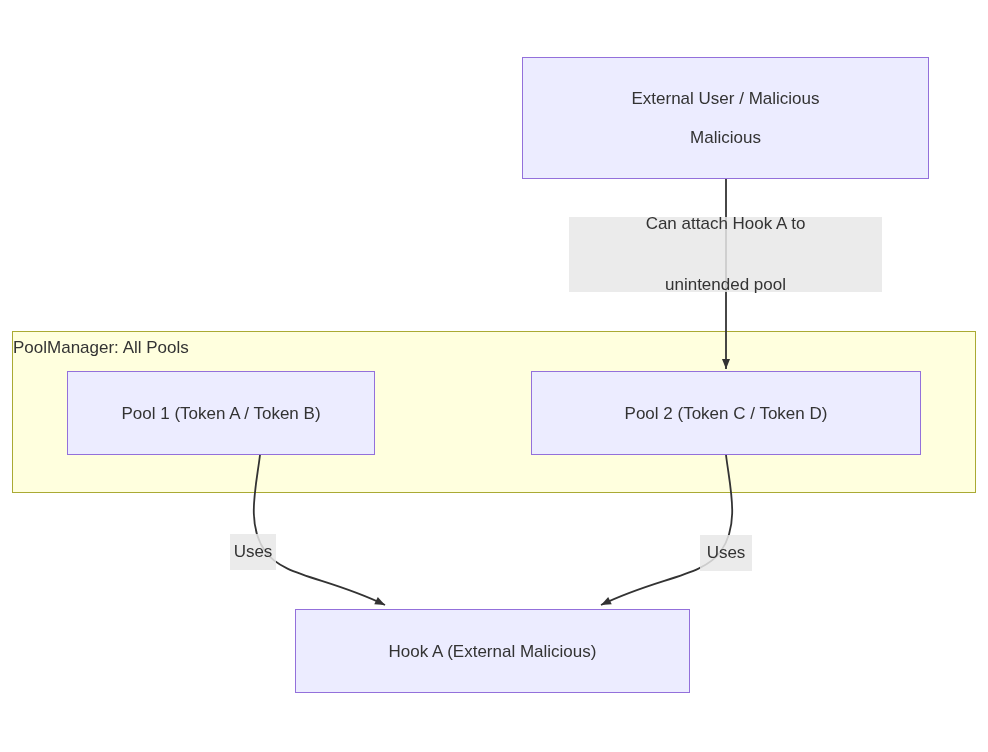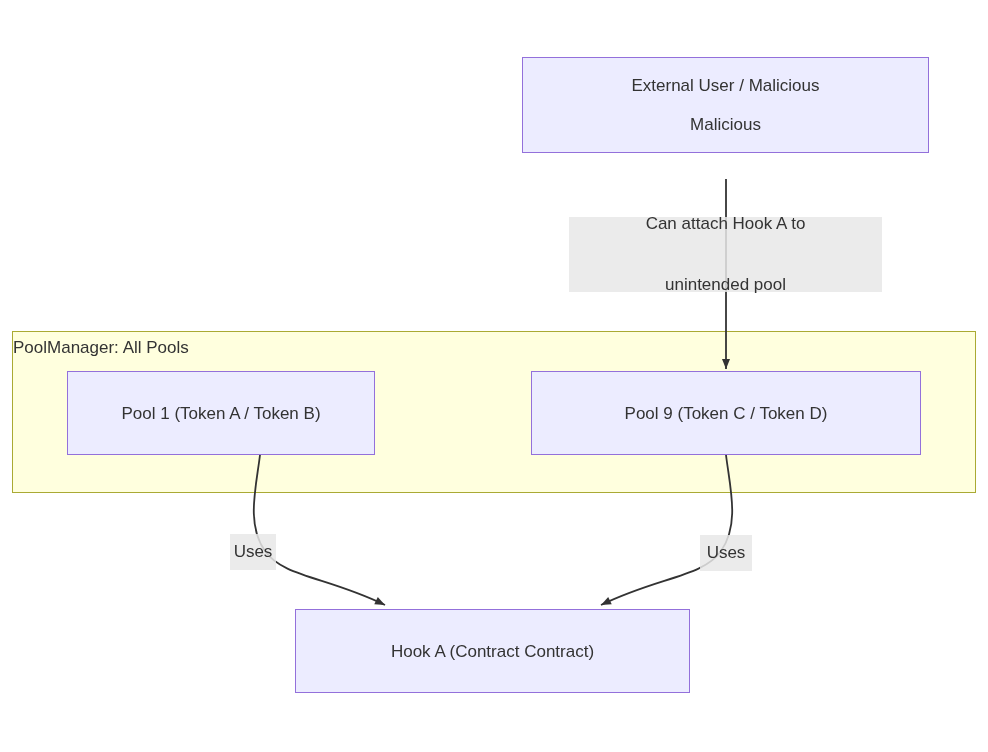--- a/index.html
+++ b/index.html
@@ -54,21 +54,21 @@
     flex-direction: column;
     align-items: center;
     justify-content: center;
     text-align: center;
     font-size: 17px;
     color: #333333;
     z-index: 3;
   }
   .node .line { line-height: 39px; white-space: nowrap; }
 
-  #node-external { left: 522px; top: 57px;  width: 407px; height: 96px; }
+  #node-external { left: 522px; top: 57px;  width: 407px; height: 122px; }
   #node-pool1    { left: 67px;  top: 371px; width: 308px; height: 84px; }
   #node-pool2    { left: 531px; top: 371px; width: 390px; height: 84px; }
   #node-hook     { left: 295px; top: 609px; width: 395px; height: 84px; }
 
   
   .edge-label {
     position: absolute;
     background: rgba(232, 232, 232, 0.85);
     color: #333333;
     font-size: 17px;
@@ -109,25 +109,25 @@
   <div class="node" id="node-external">
     <div class="line">External User / Malicious</div>
     <div class="line">Malicious</div>
   </div>
 
   <div class="node" id="node-pool1">
     <div class="line">Pool 1 (Token A / Token B)</div>
   </div>
 
   <div class="node" id="node-pool2">
-    <div class="line">Pool 9 (Token C / Token D)</div>
+    <div class="line">Pool 2 (Token C / Token D)</div>
   </div>
 
   <div class="node" id="node-hook">
-    <div class="line">Hook A (Contract Contract)</div>
+    <div class="line">Hook A (External Malicious)</div>
   </div>
 
   <div class="edge-label" id="label-attach">
     <div class="line">Can attach Hook A to</div>
     <div class="line">unintended pool</div>
   </div>
 
   <div class="edge-label" id="label-uses-left">
     <div class="line">Uses</div>
   </div>

